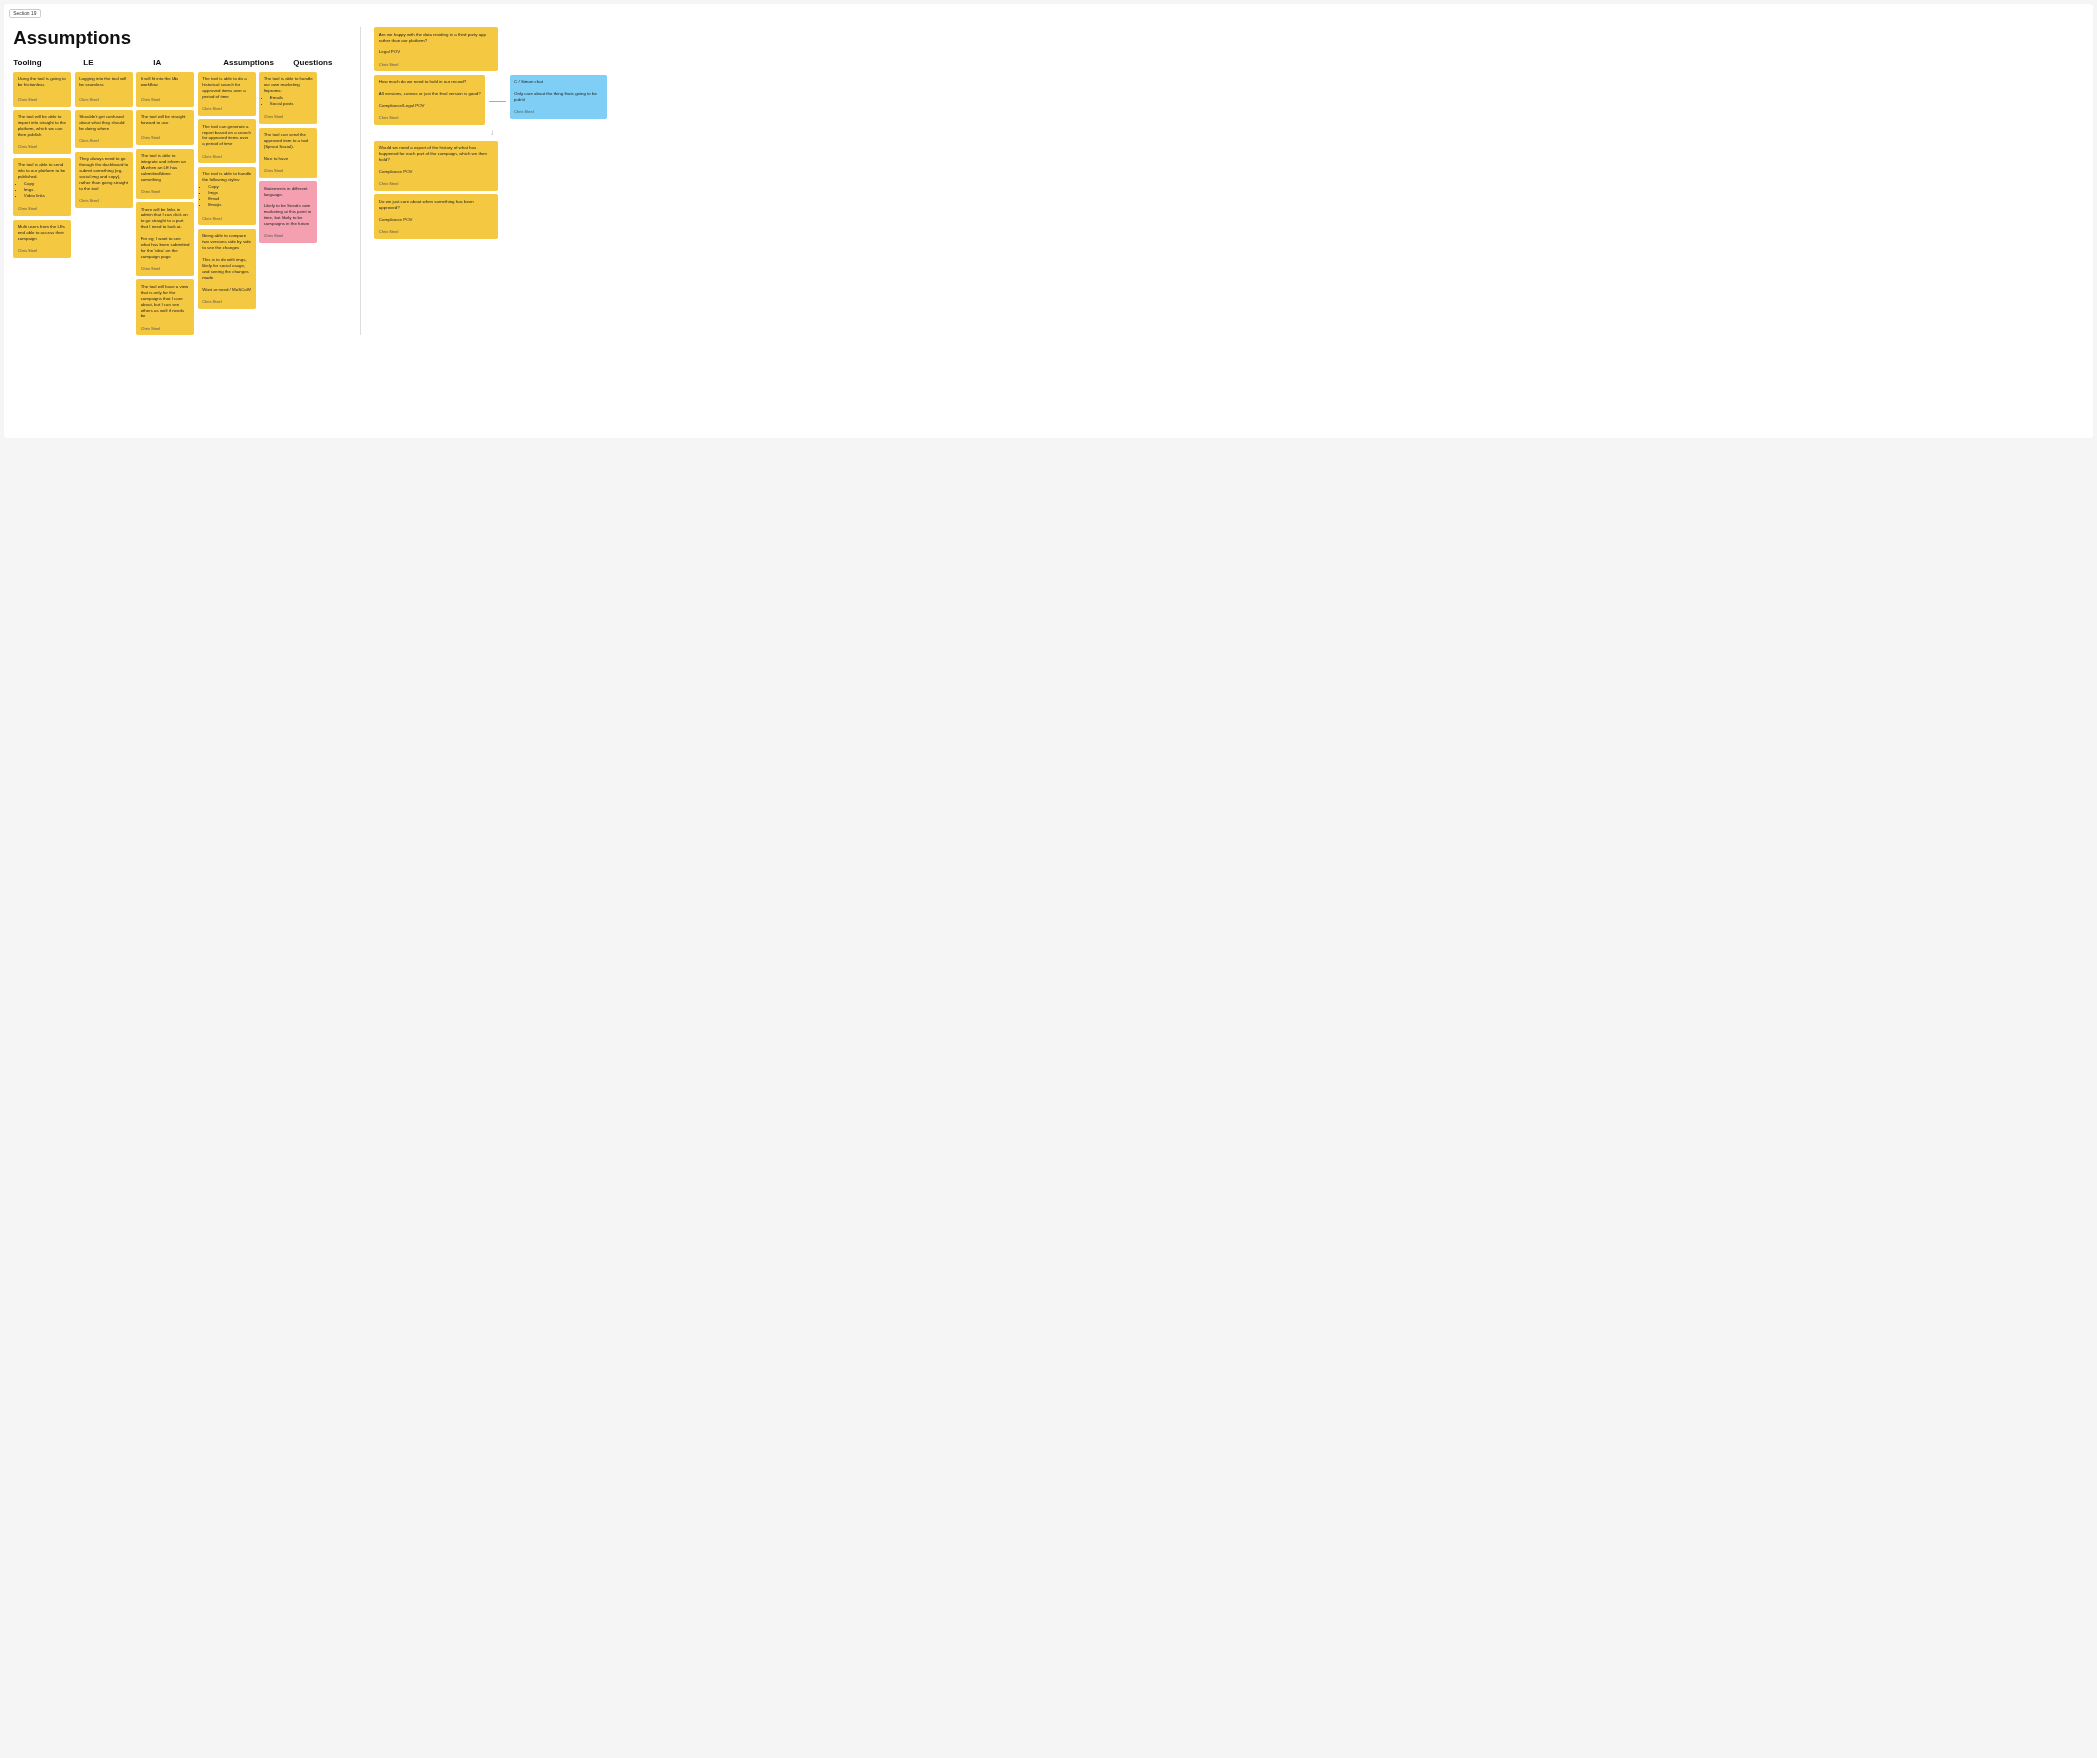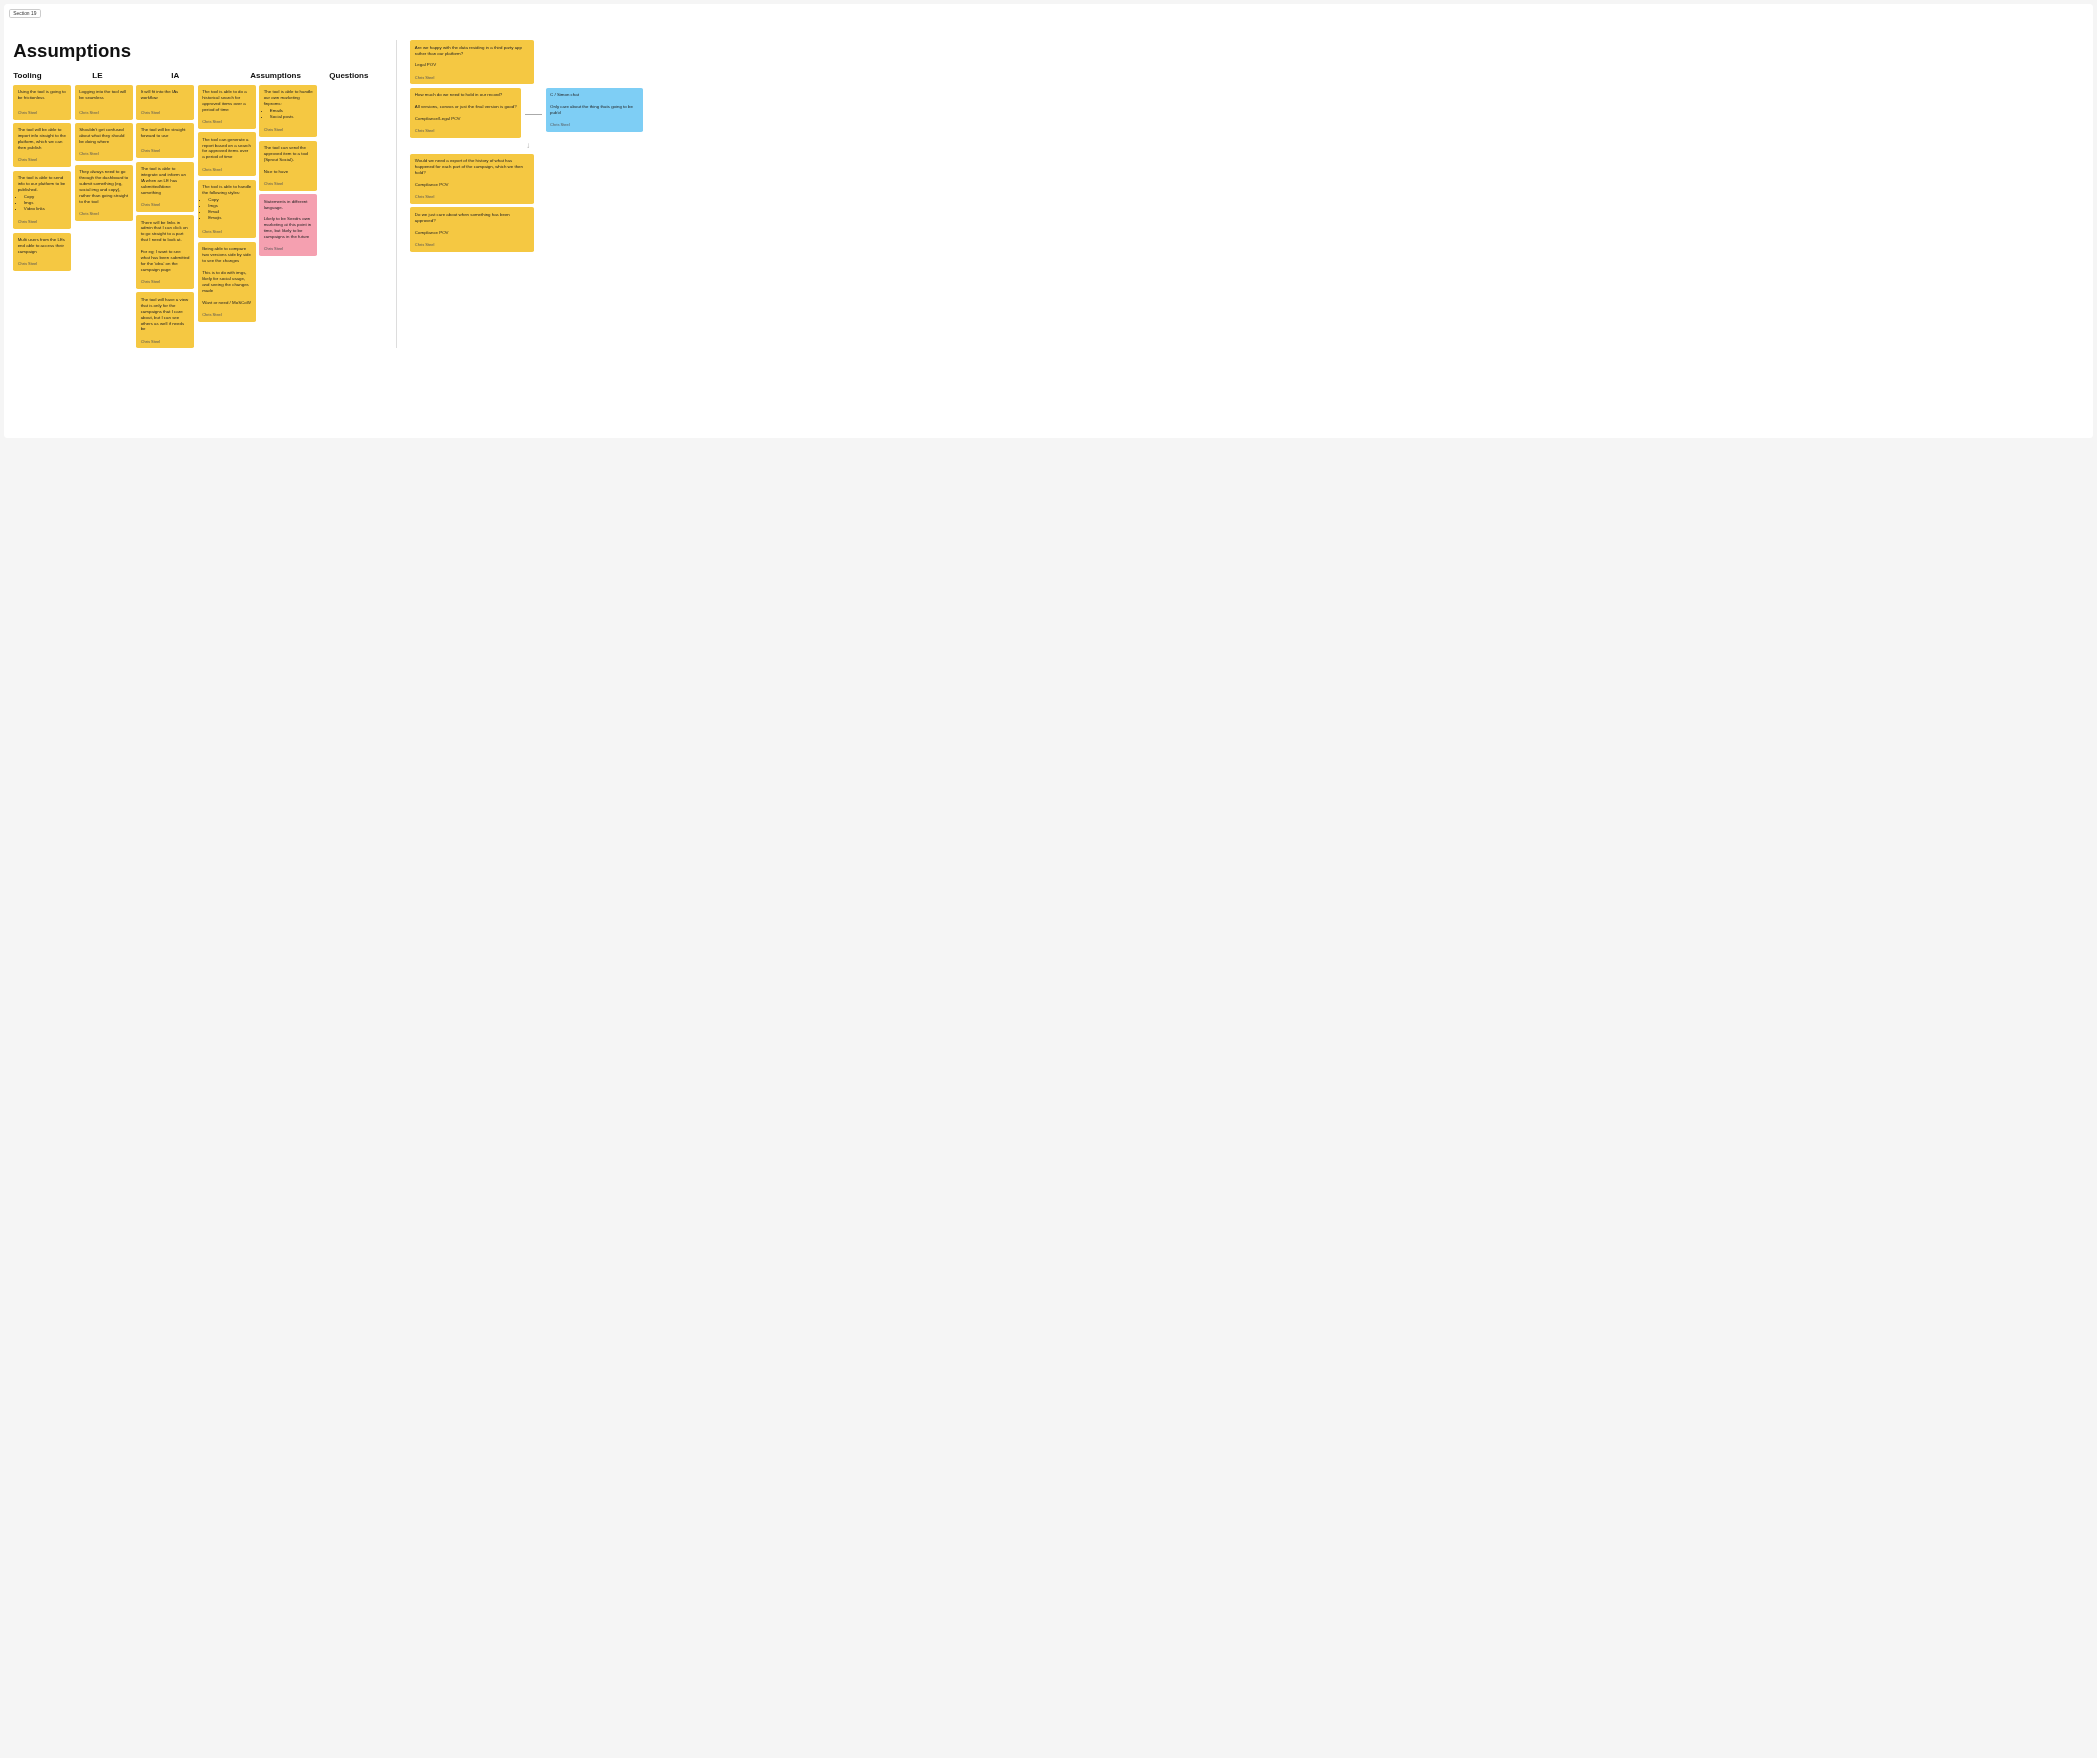--- a/index.html
+++ b/index.html
@@ -22,40 +22,40 @@
       background: white;
       border: 0.4px solid #ccc;
       border-radius: 1.8px;
       padding: 0.9px 3.5px;
       font-size: 4.9px;
       color: #333;
     }
     .main-layout {
       display: flex;
       gap: 0;
-      margin-top: 27px;
+      margin-top: 14px;
     }
     .assumptions-section {
       flex: 0 0 337px;
       padding-right: 8.9px;
       border-right: 0.4px solid #ddd;
     }
     .questions-section {
       flex: 1;
       padding-left: 13.3px;
     }
     h1 {
       font-size: 18.6px;
       font-weight: 700;
       margin-bottom: 8.9px;
       color: #111;
     }
     .columns-header {
       display: flex;
-      gap: 21px;
+      gap: 12px;
       margin-bottom: 4.4px;
       justify-content: space-between;
     }
     .col-header {
       font-size: 8px;
       font-weight: 700;
       color: #111;
       width: 58px;
       flex-shrink: 0;
     }

